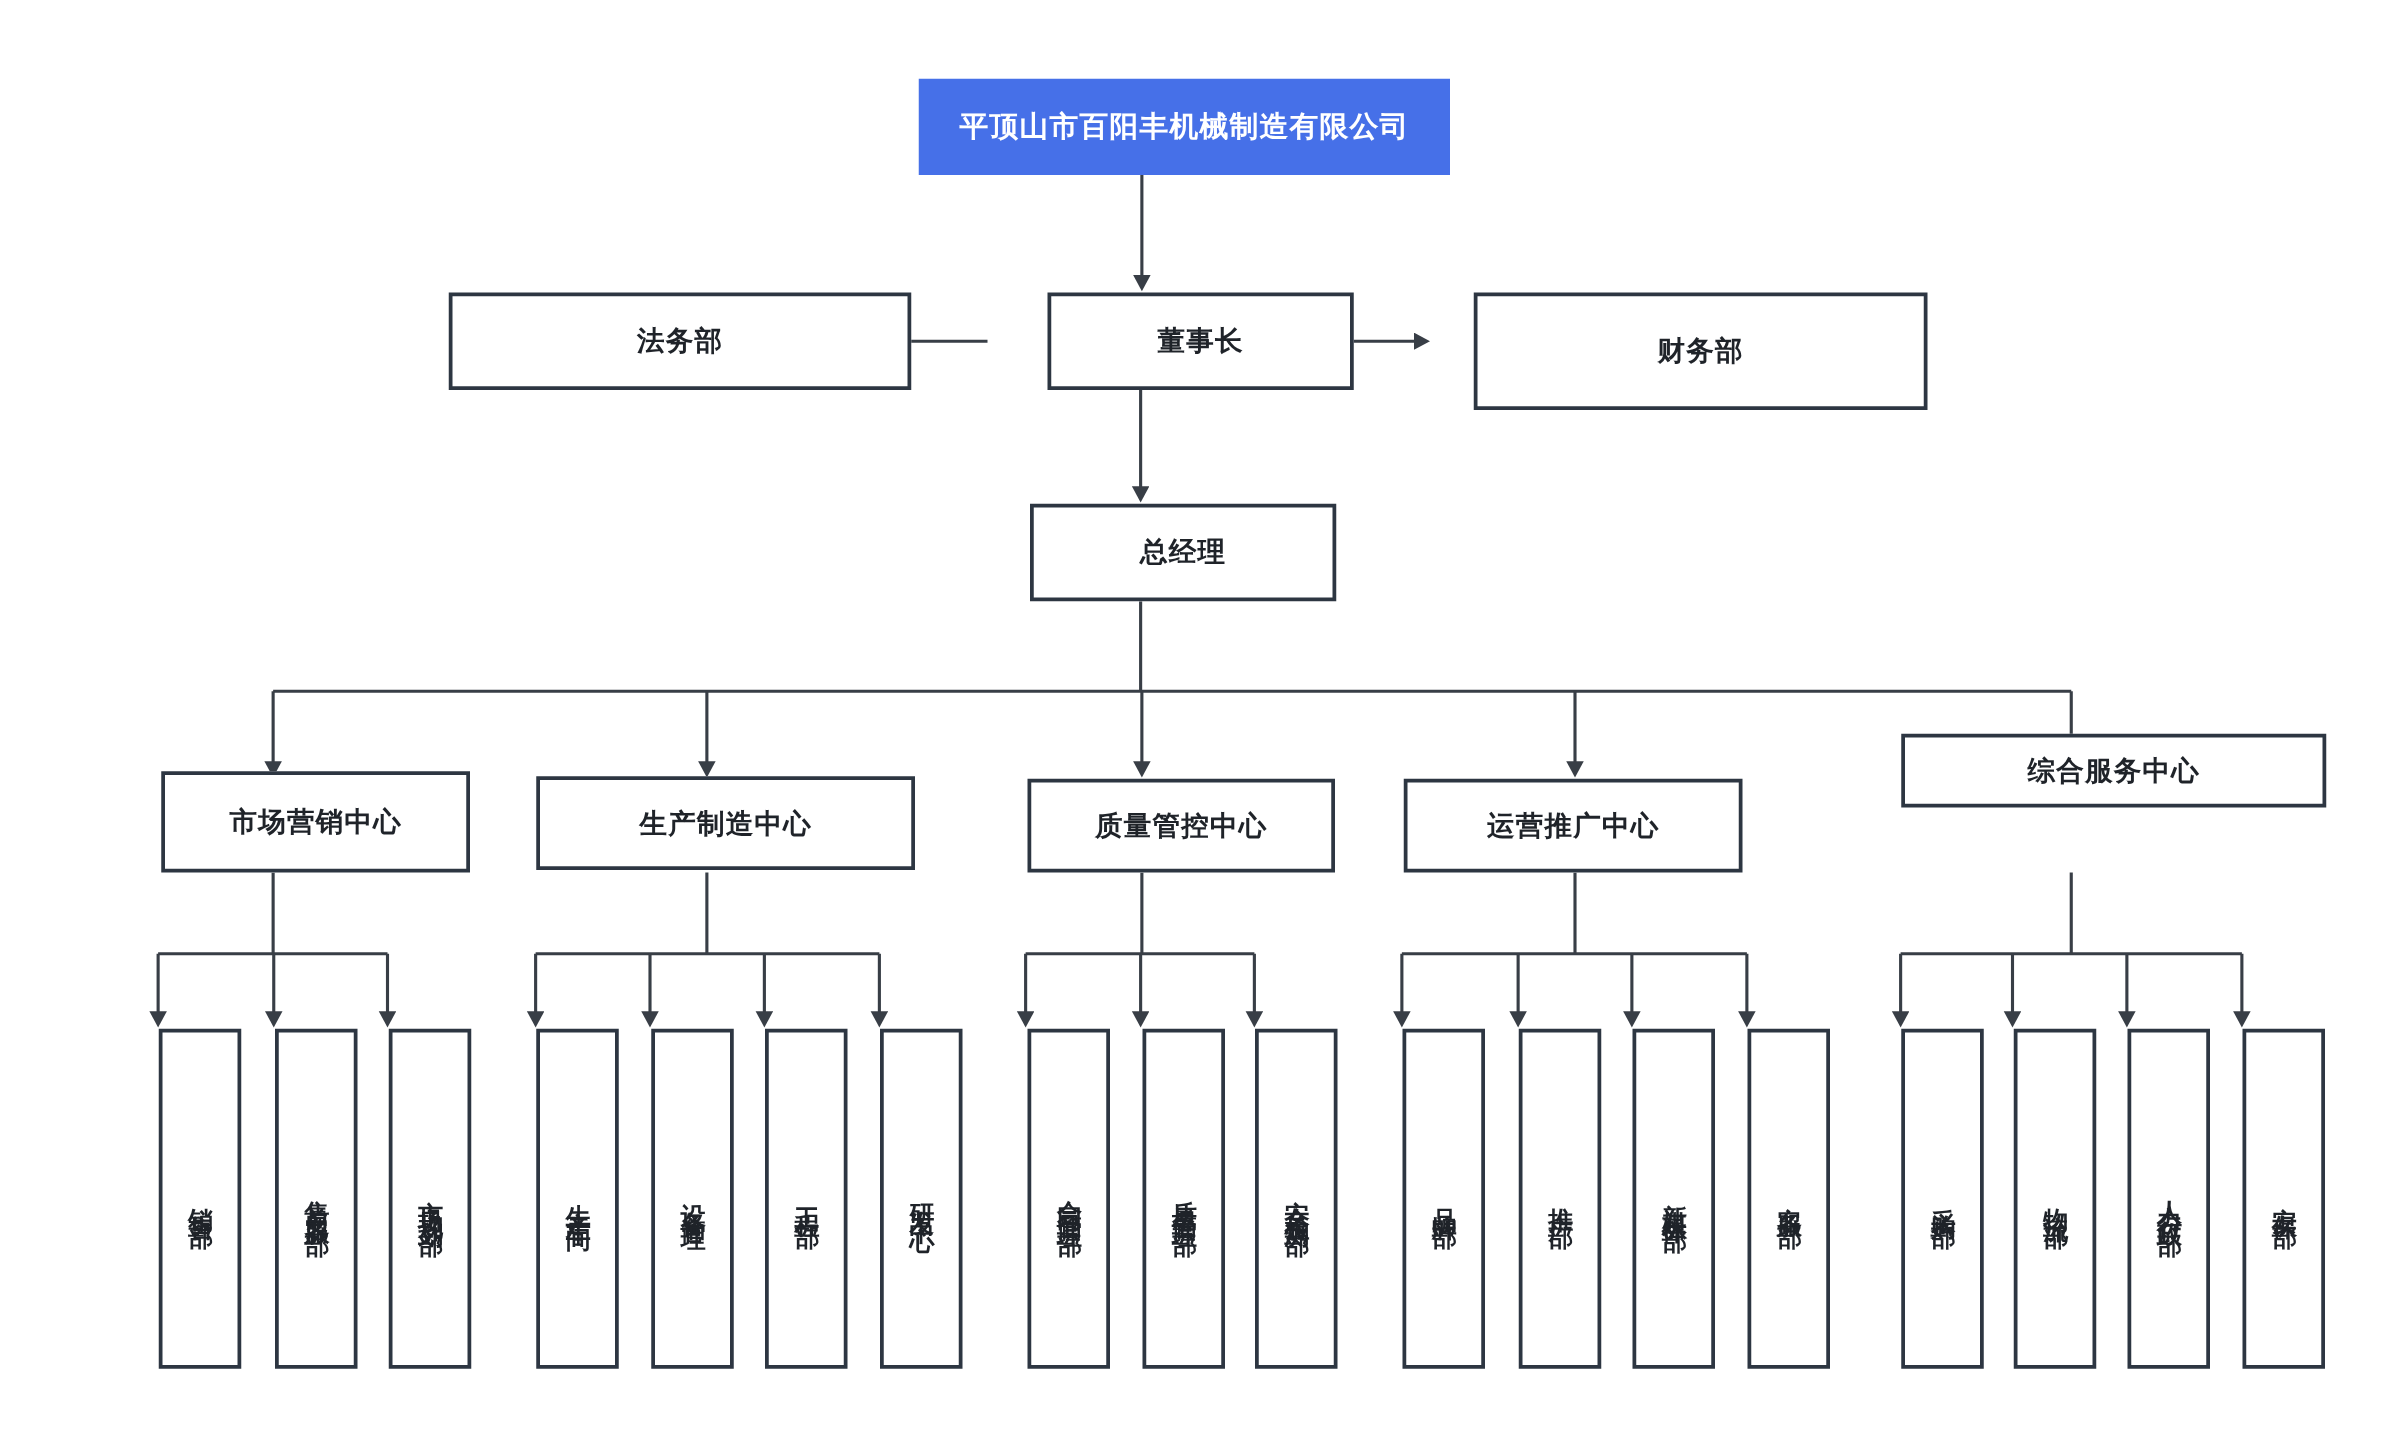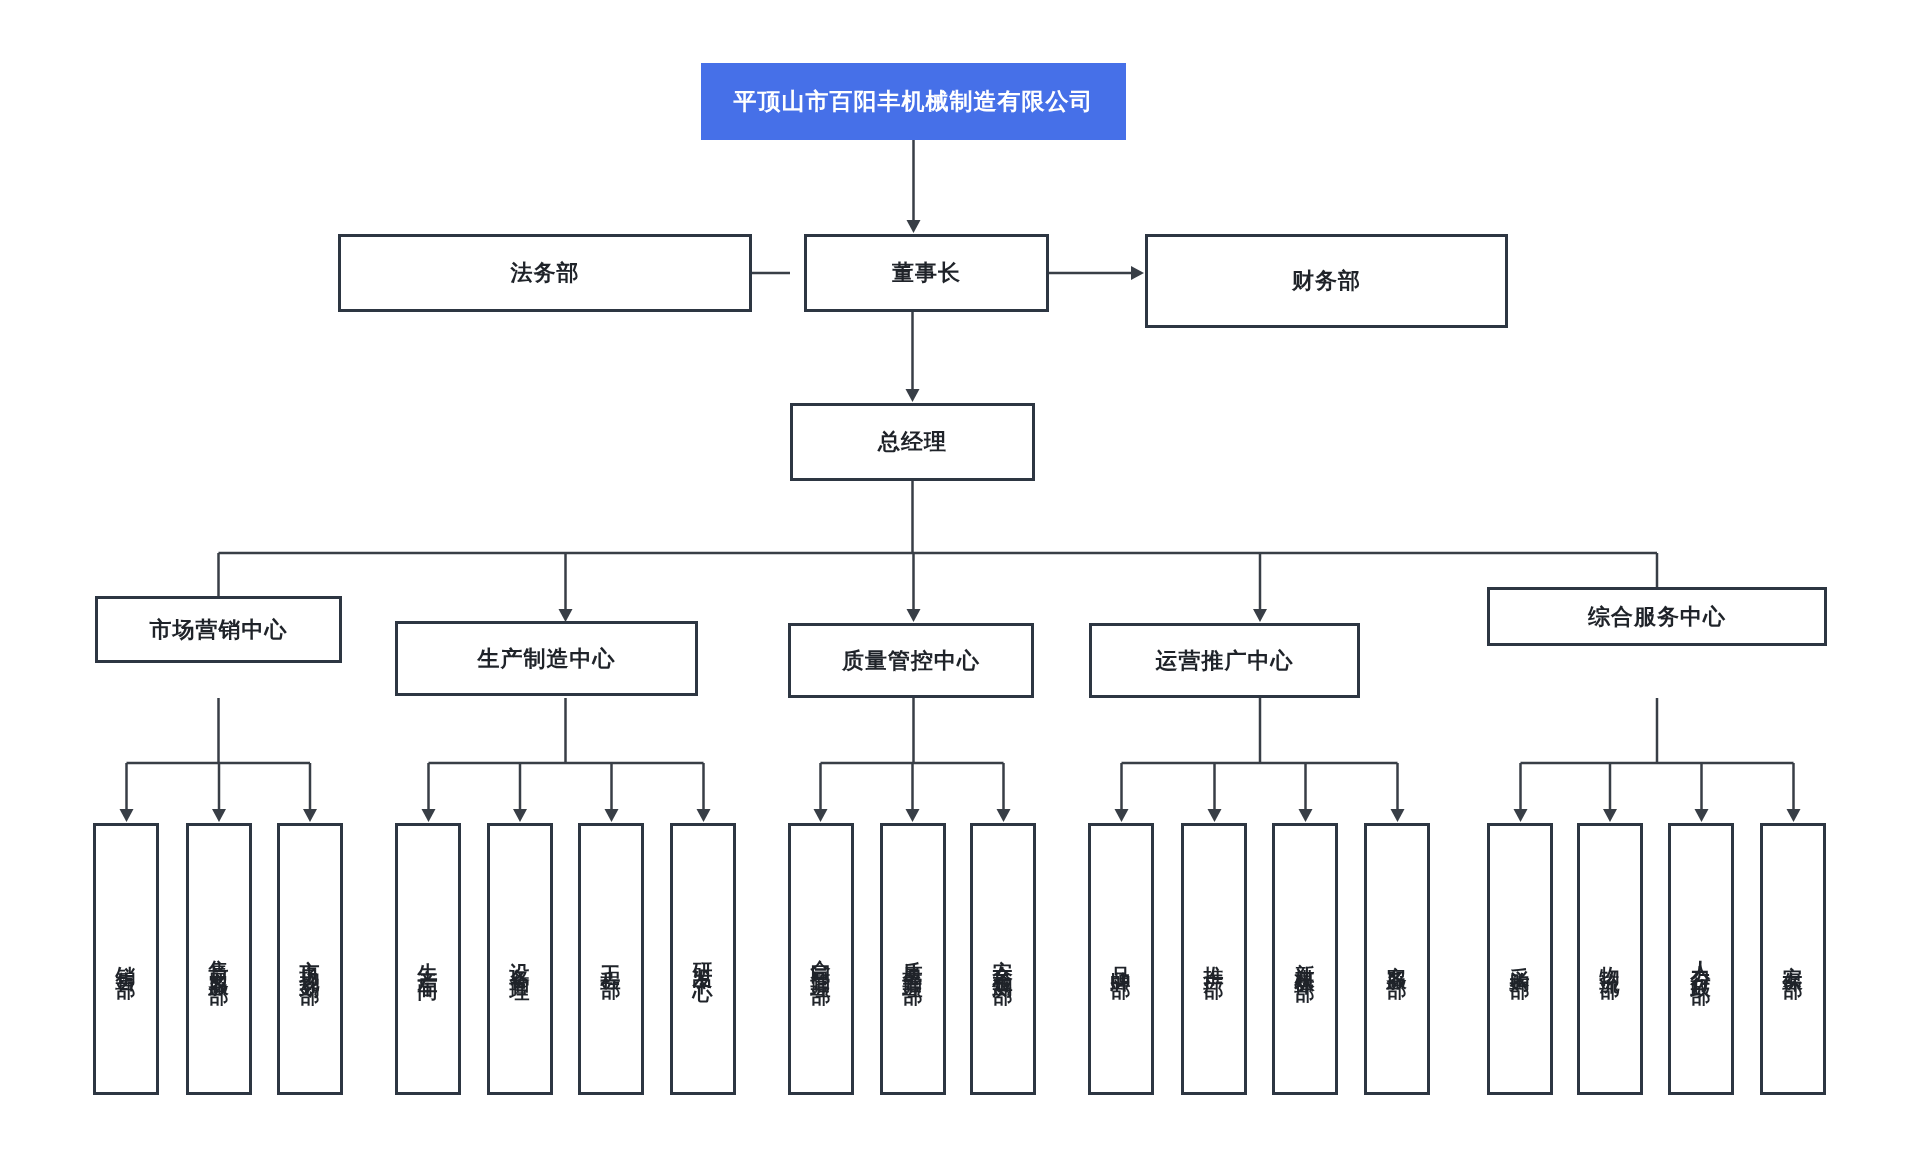--- a/index.html
+++ b/index.html
@@ -10,21 +10,21 @@
   #canvas{
     position:relative;width:1920px;height:1164px;background:var(--canvas-bg);
     font-family:"Liberation Sans","DejaVu Sans",sans-serif;color:var(--text);
   }
   #wires{position:absolute;left:0;top:0;width:1920px;height:1164px;}
   #wires path{stroke:var(--line);stroke-width:2.5;fill:none;}
   #wires marker path{fill:var(--line);stroke:none;}
   .node{
     position:absolute;box-sizing:border-box;background:var(--box-bg);
     border:3px solid var(--box-border);display:flex;align-items:center;justify-content:center;
-    font-weight:700;font-size:22px;letter-spacing:1px;
+    font-weight:700;font-size:22px;letter-spacing:1px;margin-left:34px;
   }
   .node.root{
     background:var(--root-bg);border:none;color:var(--root-text);font-size:23px;
   }
   .node.dept span{
     writing-mode:vertical-lr;text-orientation:upright;
     font-size:20px;letter-spacing:6px;line-height:1;
   }
 </style>
 </head>
@@ -87,35 +87,35 @@
     <path d="M1520.5 763 L1520.5 810" marker-end="url(#arrow)"></path>
     <path d="M1610 763 L1610 810" marker-end="url(#arrow)"></path>
     <path d="M1701.5 763 L1701.5 810" marker-end="url(#arrow)"></path>
     <path d="M1793.5 763 L1793.5 810" marker-end="url(#arrow)"></path>
   </svg>
 
   <div class="node root" style="left:701px;top:63px;width:425px;height:77px">
     <span>平顶山市百阳丰机械制造有限公司</span>
   </div>
 
-  <div class="node" style="left:338px;top:234px;width:414px;height:78px">
+  <div class="node" style="left:325px;top:234px;width:370px;height:78px">
     <span>法务部</span>
   </div>
   <div class="node" style="left:804px;top:234px;width:245px;height:78px">
     <span>董事长</span>
   </div>
   <div class="node" style="left:1145px;top:234px;width:363px;height:94px">
     <span>财务部</span>
   </div>
 
   <div class="node" style="left:790px;top:403px;width:245px;height:78px">
     <span>总经理</span>
   </div>
 
-  <div class="node" style="left:95px;top:596px;width:247px;height:67px">
+  <div class="node" style="left:95px;top:617px;width:247px;height:81px">
     <span>市场营销中心</span>
   </div>
   <div class="node" style="left:395px;top:621px;width:303px;height:75px">
     <span>生产制造中心</span>
   </div>
   <div class="node" style="left:788px;top:623px;width:246px;height:75px">
     <span>质量管控中心</span>
   </div>
   <div class="node" style="left:1089px;top:623px;width:271px;height:75px">
     <span>运营推广中心</span>

